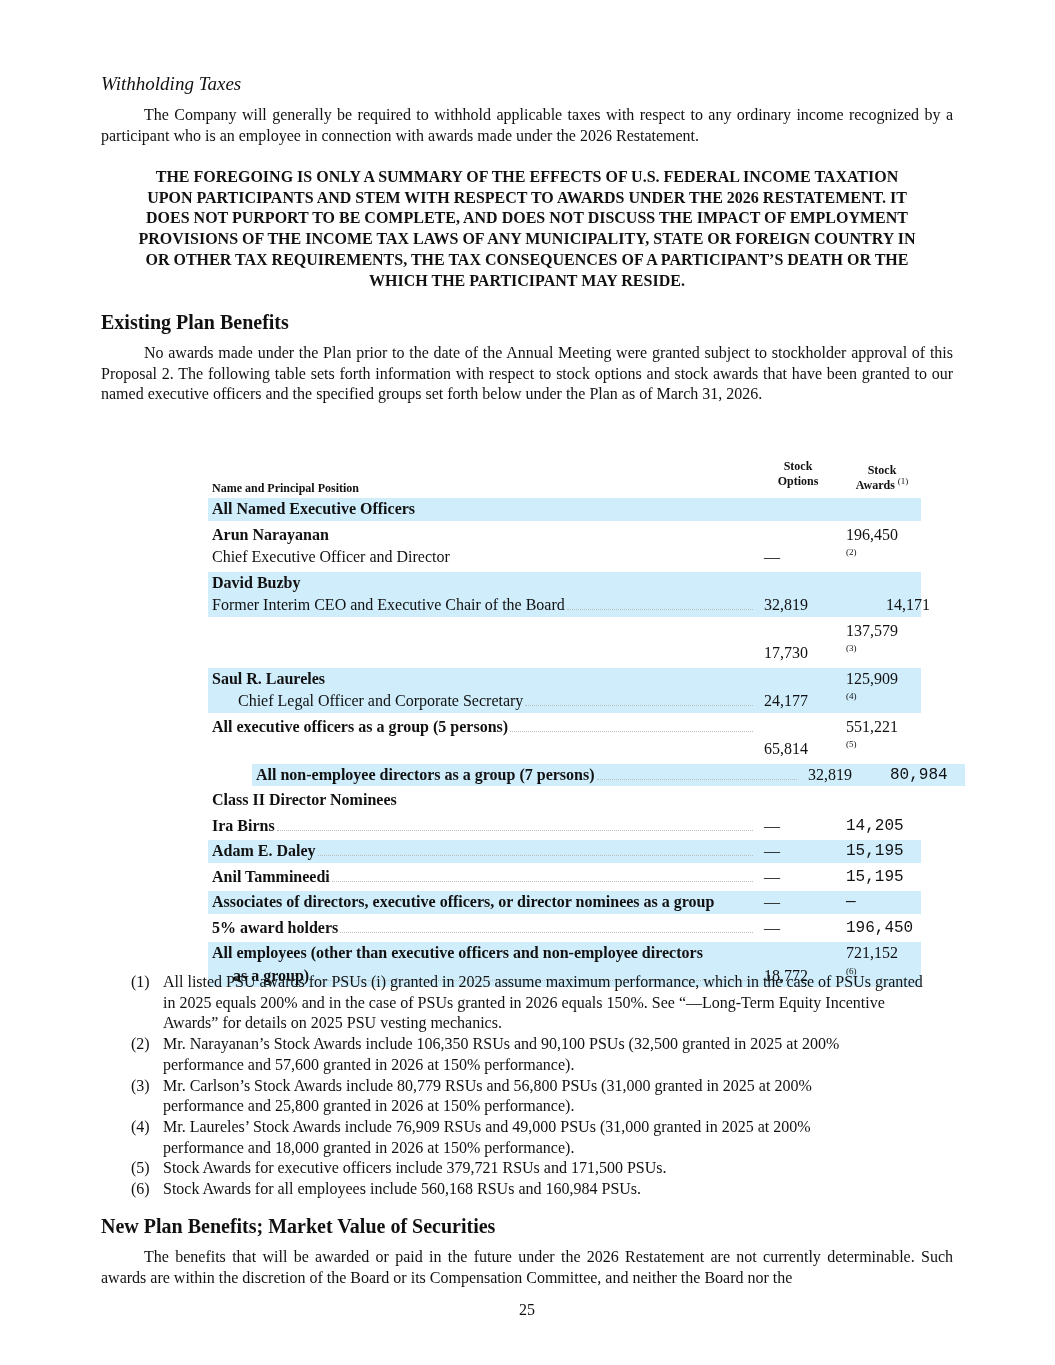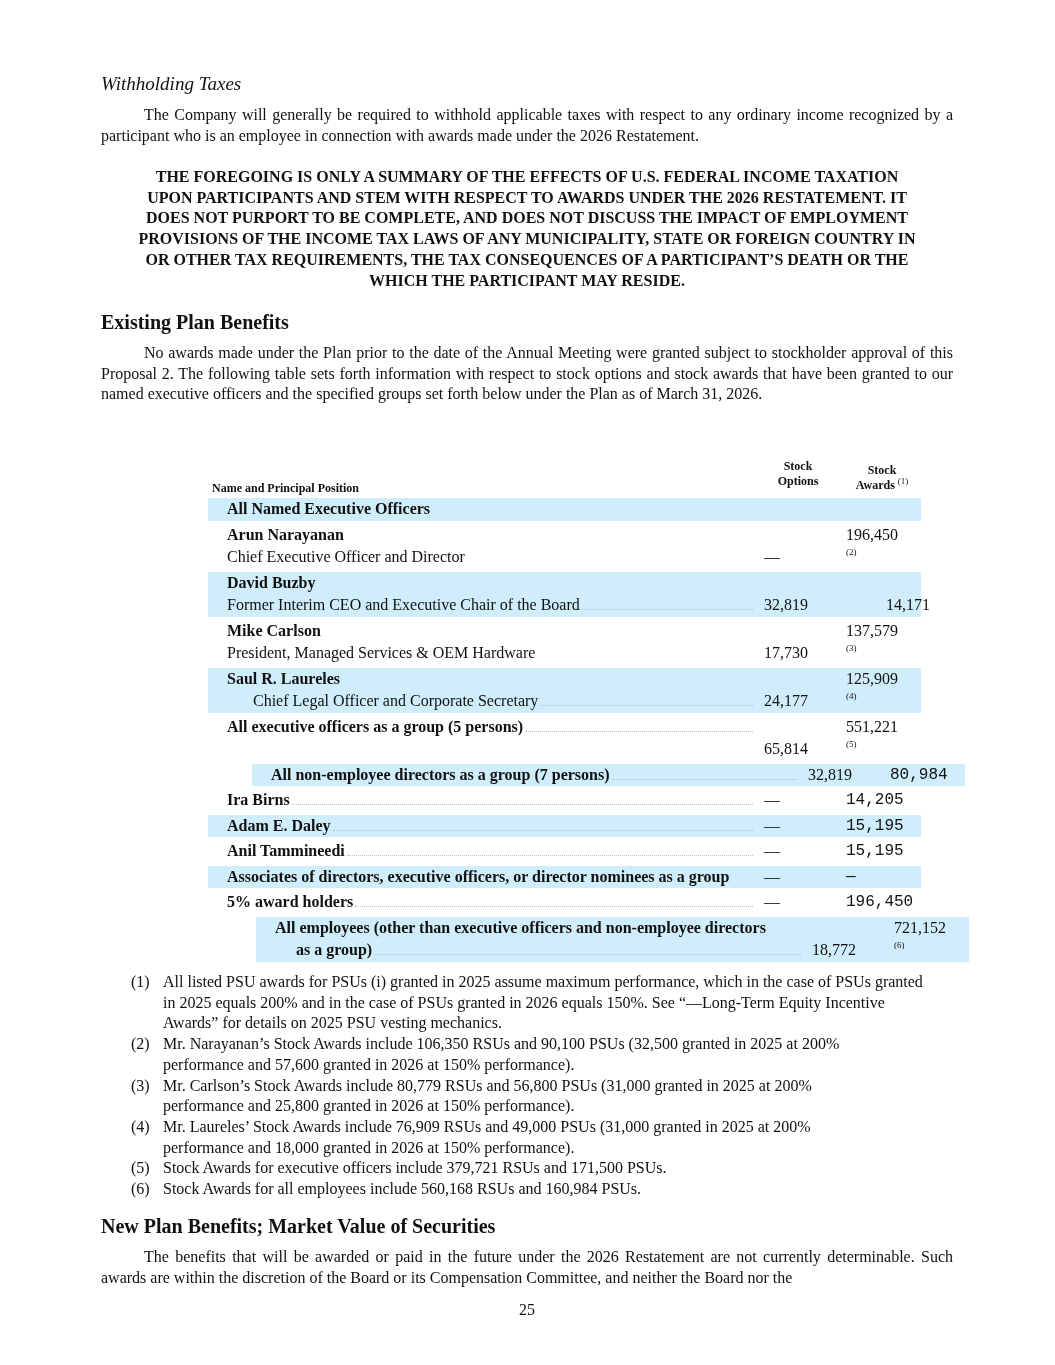--- a/index.html
+++ b/index.html
@@ -100,21 +100,21 @@
     }
     .row {
       position: relative;
       width: 713px;
       margin-top: 3px;
     }
     .row.band { background: #cfedfb; }
     .row .name-col {
       position: relative;
       width: 545px;
-      padding-left: 19px;
+      padding-left: 4px;
       box-sizing: border-box;
     }
     .row .line {
       display: flex;
       align-items: baseline;
       height: 22.5px;
       line-height: 22.5px;
       white-space: nowrap;
       overflow: hidden;
     }
@@ -252,28 +252,20 @@
           <span class="leader"></span>
         </div>
     </div>
     <div class="opt">32,819</div>
     <div class="awd" style="top:22px;margin-left:40px;">
         <span class="val">14,171</span>
       </div>
   </div>
 
   <div class="row" style="height:45px;">
-    <div class="name-col">
-      <div class="line">
-          <span class="txt b">Mike Carlson</span>
-        </div>
-      <div class="line">
-          <span class="txt">President, Managed Services &amp; OEM Hardware</span>
-        </div>
-    </div>
     <div class="opt">17,730</div>
     <div class="awd">
         <span class="val">137,579</span>
         <span class="note">(3)</span>
       </div>
   </div>
 
   <div class="row band" style="height:45px;">
     <div class="name-col">
       <div class="line">
@@ -311,24 +303,31 @@
           <span class="txt b">All non-employee directors as a group (7 persons)</span>
           <span class="leader"></span>
         </div>
     </div>
     <div class="opt">32,819</div>
     <div class="awd">
         <span class="val">80,984</span>
       </div>
   </div>
 
-
   <div class="row single" style="height:22.5px;">
     <div class="name-col">
       <div class="line">
+          <span class="txt b">Class II Director Nominees</span>
+        </div>
+    </div>
+  </div>
+
+  <div class="row single" style="height:22.5px;">
+    <div class="name-col">
+      <div class="line">
           <span class="txt b">Ira Birns</span>
           <span class="leader"></span>
         </div>
     </div>
     <div class="opt">—</div>
     <div class="awd">
         <span class="val">14,205</span>
       </div>
   </div>
 
@@ -376,21 +375,21 @@
           <span class="txt b">5% award holders</span>
           <span class="leader"></span>
         </div>
     </div>
     <div class="opt">—</div>
     <div class="awd">
         <span class="val">196,450</span>
       </div>
   </div>
 
-  <div class="row band" style="height:45px;margin-left:48px;">
+  <div class="row band" style="height:45px;">
     <div class="name-col">
       <div class="line">
           <span class="txt b">All employees (other than executive officers and non-employee directors</span>
         </div>
       <div class="line" style="padding-left:21px;">
           <span class="txt b">as a group)</span>
           <span class="leader"></span>
         </div>
     </div>
     <div class="opt">18,772</div>

